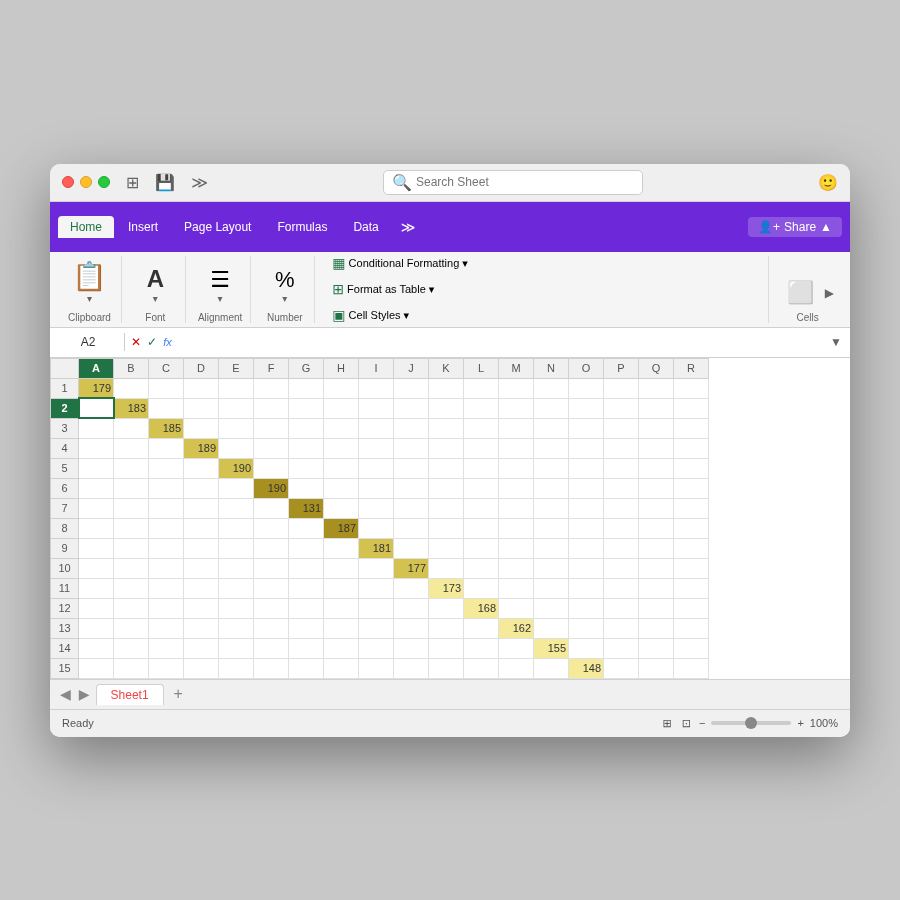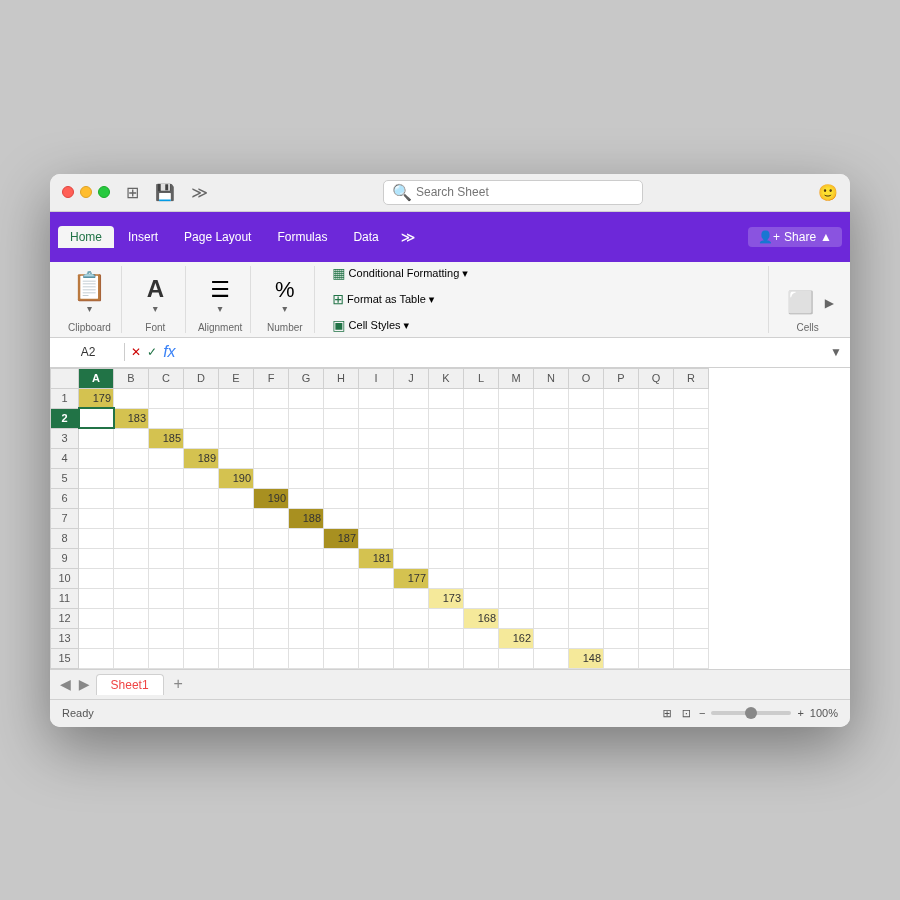--- a/index.html
+++ b/index.html
@@ -179,21 +179,21 @@
       color: #333;
       font-weight: 500;
       border: none;
       outline: none;
       text-align: center;
     }
     .formula-divider { width: 1px; height: 18px; background: #ccc; }
     .formula-icons { display: flex; gap: 6px; color: #666; font-size: 12px; }
     .formula-check { color: #217346; }
     .formula-cross { color: #cc0000; }
-    .fx-label { font-size: 16px; color: #3b82f6; font-style: italic; }
+    .fx-label { font-size: 11px; color: #3b82f6; font-style: italic; }
     .formula-input { flex: 1; border: none; outline: none; font-size: 12px; }
     .formula-dropdown { margin-left: auto; color: #666; font-size: 12px; }
 
     
     .spreadsheet-container {
       flex: 1;
       overflow: auto;
       background: white;
     }
     table.sheet {
@@ -608,21 +608,21 @@
           </tr>
           <tr>
             <td class="row-header">7</td>
             <td></td>
             <td></td>
             <td></td>
             <td></td>
             <td></td>
             <td></td>
             <td class="cell-yellow-dark has-value">
-              <span class="cell-value">188</span>
+              <span class="cell-value">131</span>
             </td>
             <td></td>
             <td></td>
             <td></td>
             <td></td>
             <td></td>
             <td></td>
             <td></td>
             <td></td>
             <td></td>
@@ -755,20 +755,43 @@
             <td></td>
             <td></td>
             <td></td>
             <td></td>
             <td></td>
             <td></td>
             <td class="cell-yellow-light has-value">
               <span class="cell-value">162</span>
             </td>
             <td></td>
+            <td></td>
+            <td></td>
+            <td></td>
+            <td></td>
+          </tr>
+          <tr>
+            <td class="row-header">14</td>
+            <td></td>
+            <td></td>
+            <td></td>
+            <td></td>
+            <td></td>
+            <td></td>
+            <td></td>
+            <td></td>
+            <td></td>
+            <td></td>
+            <td></td>
+            <td></td>
+            <td></td>
+            <td class="cell-yellow-light has-value">
+              <span class="cell-value">155</span>
+            </td>
             <td></td>
             <td></td>
             <td></td>
             <td></td>
           </tr>
           <tr>
             <td class="row-header">15</td>
             <td></td>
             <td></td>
             <td></td>

